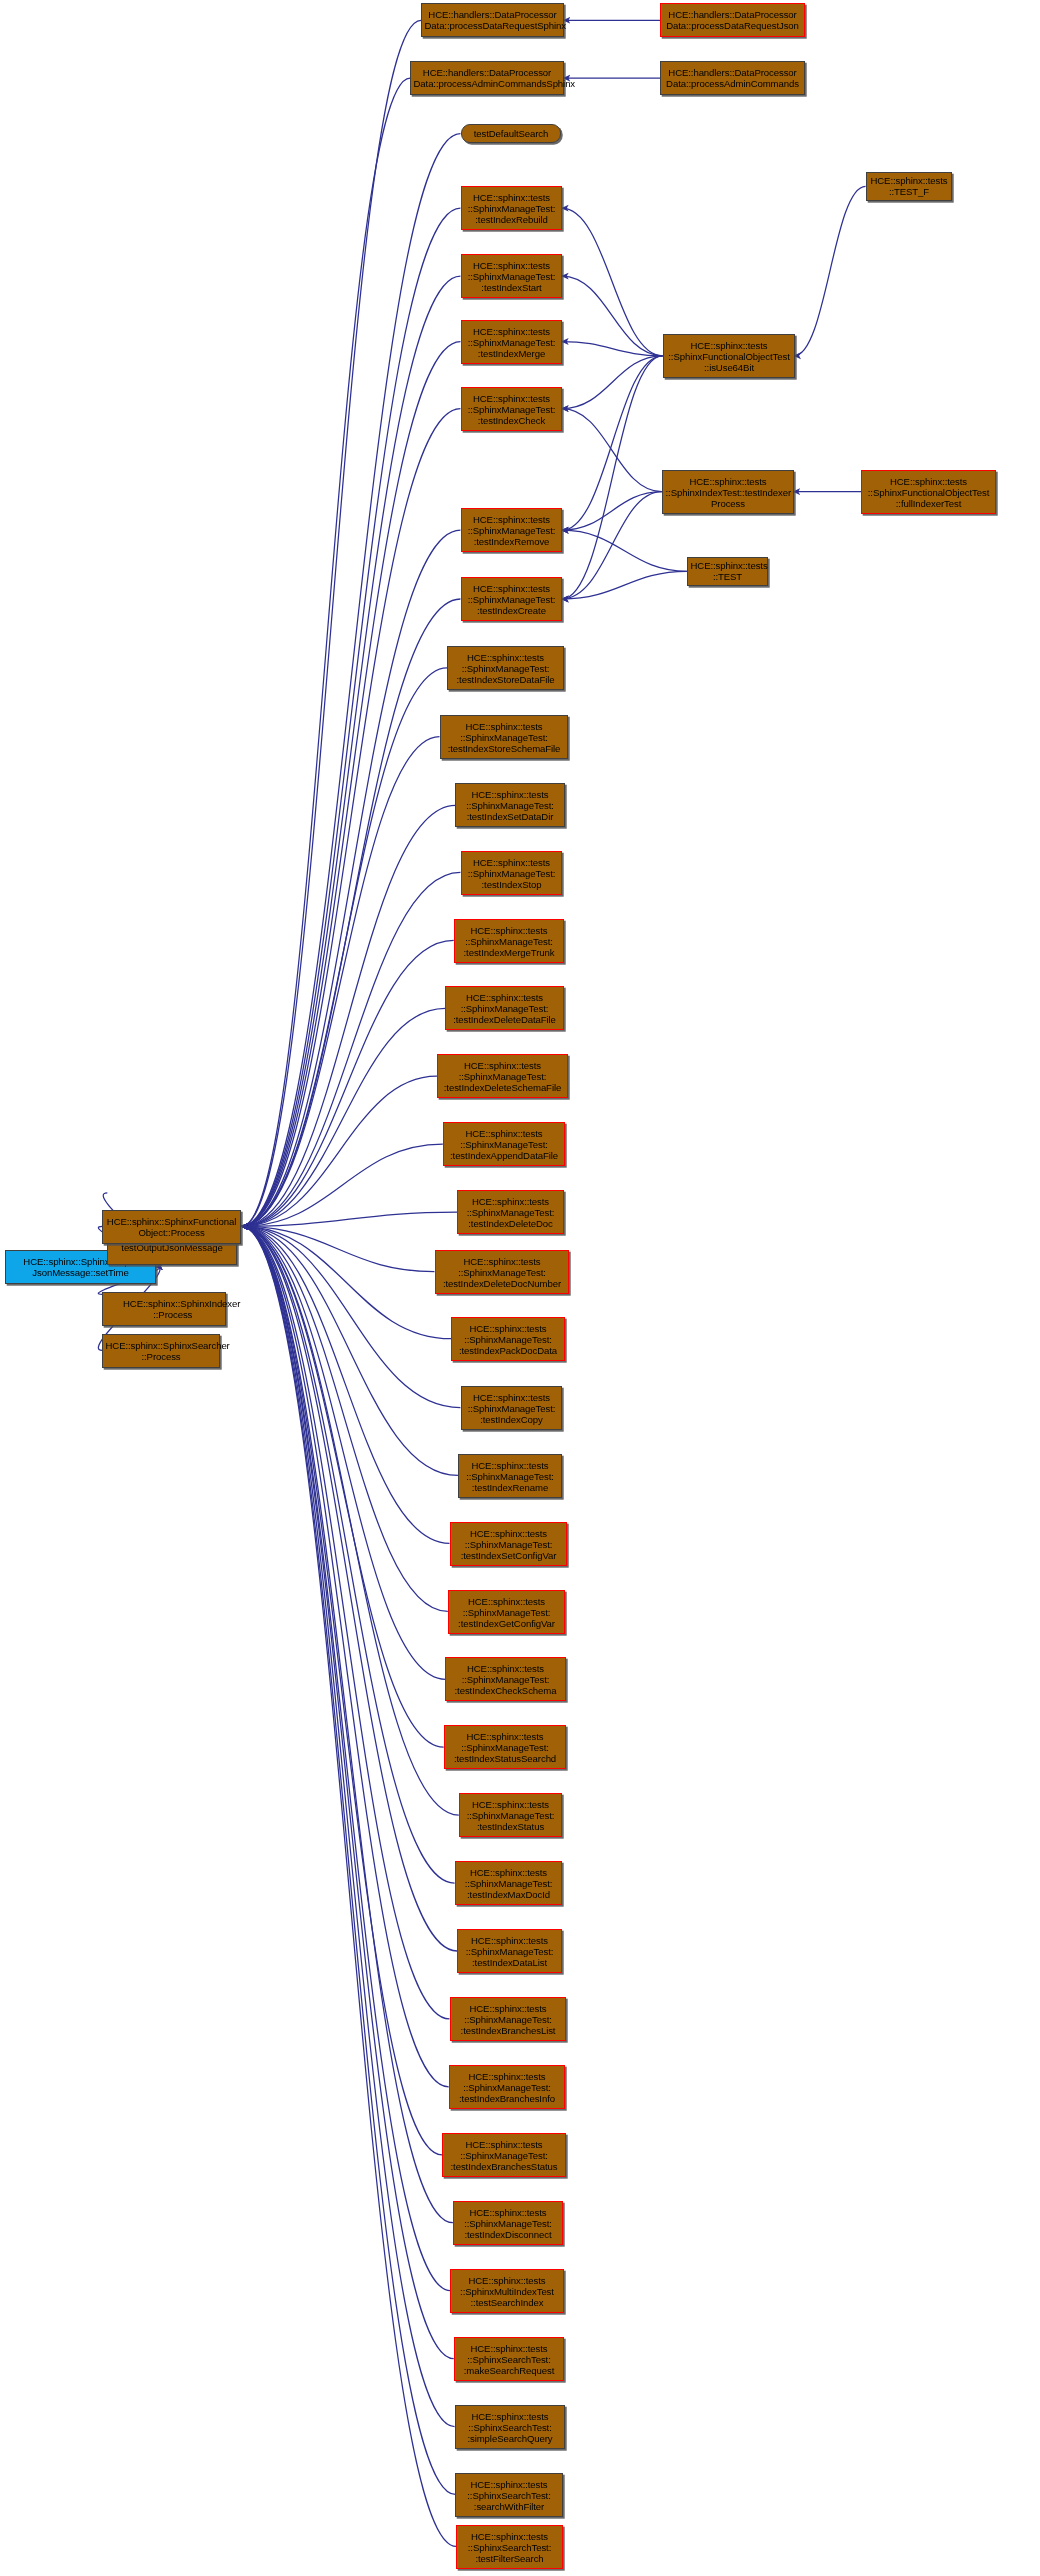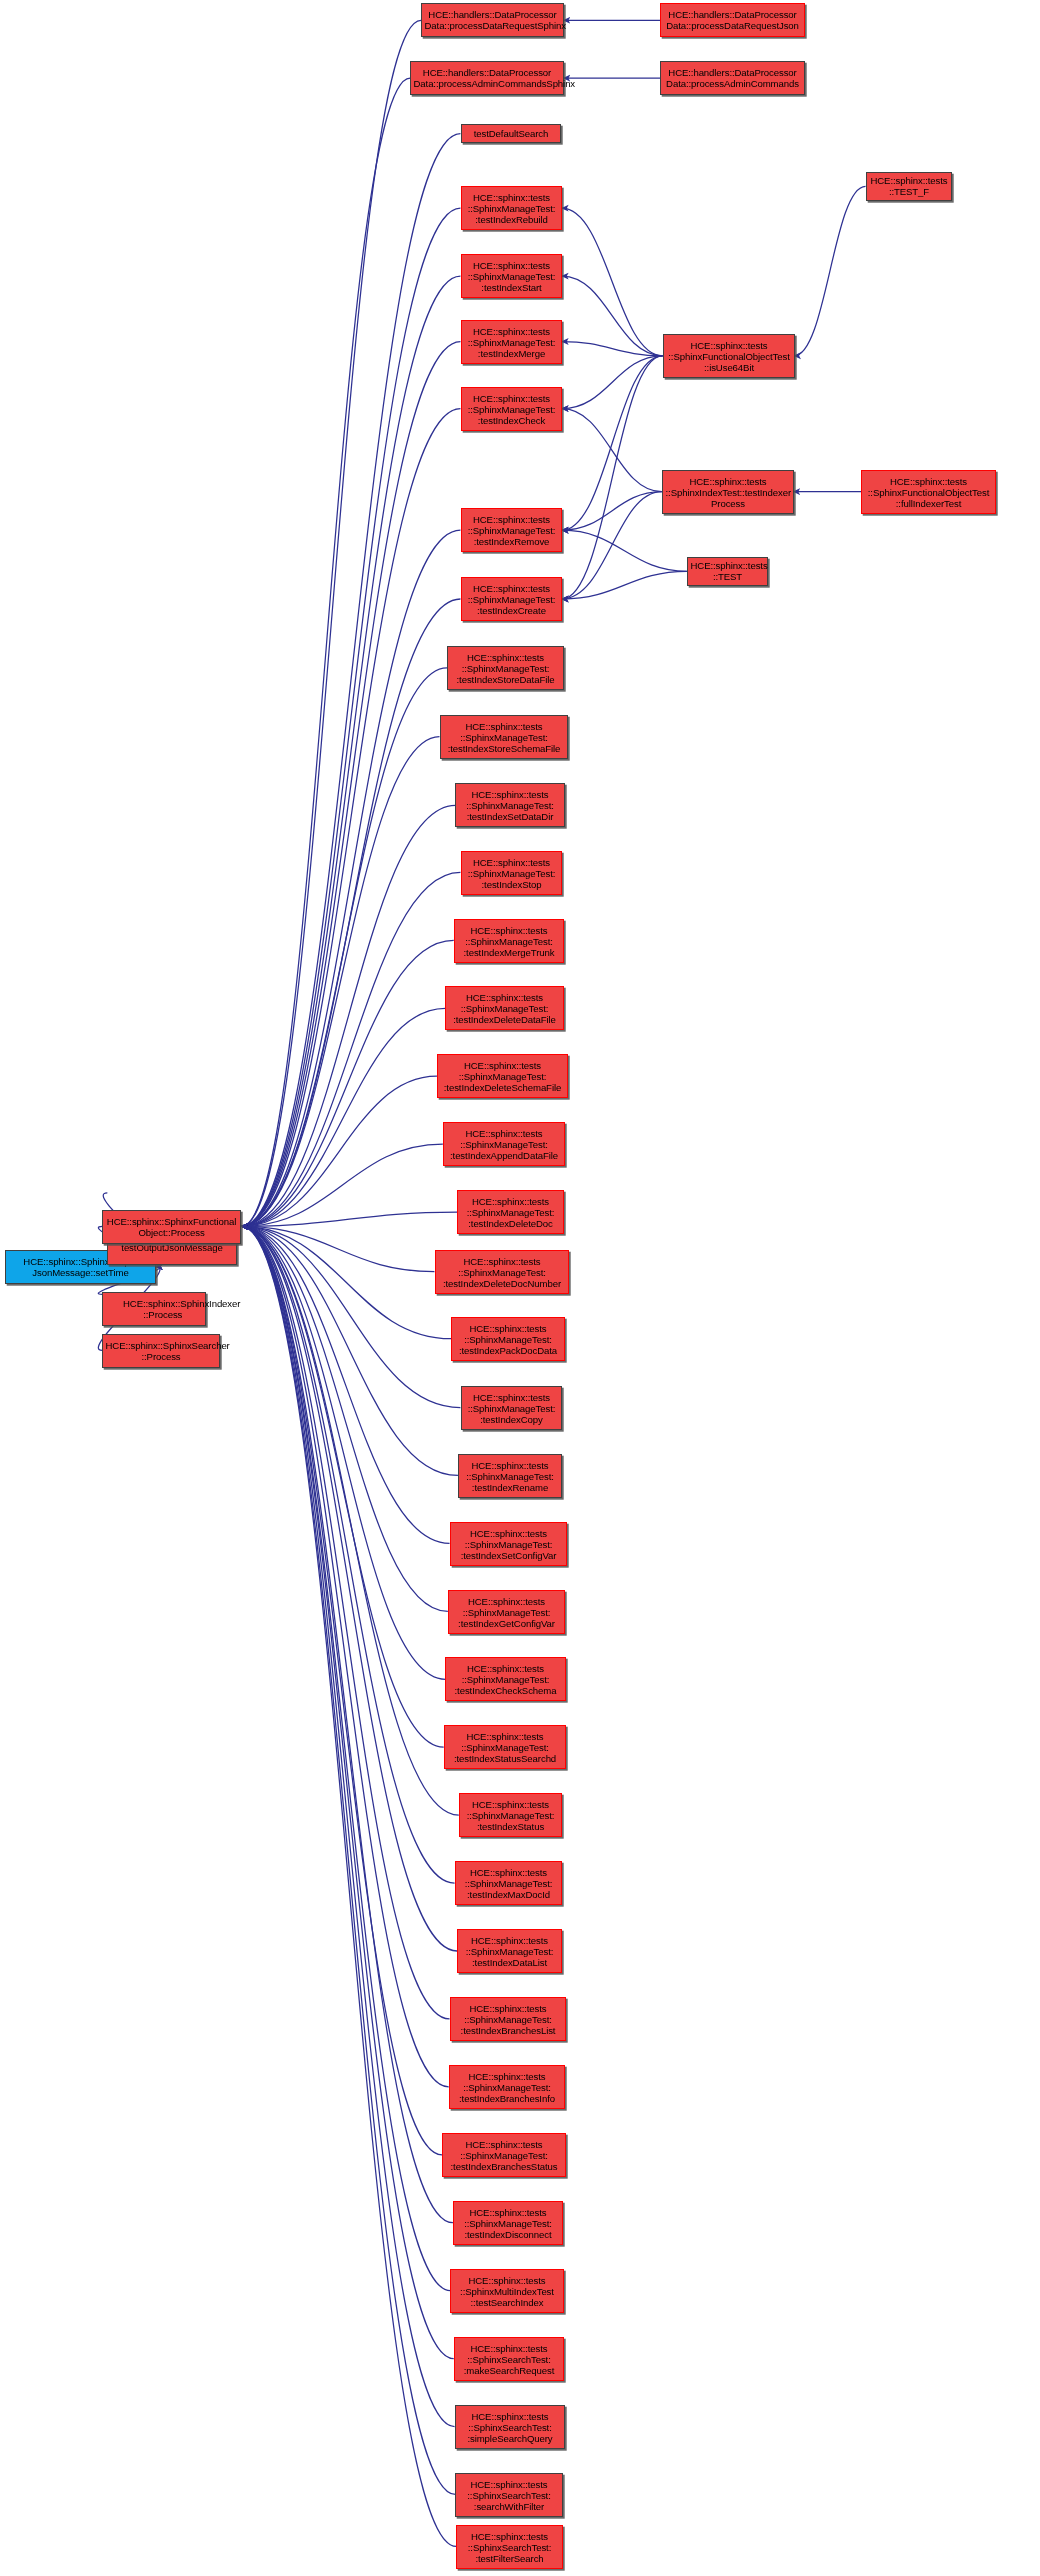--- a/index.html
+++ b/index.html
@@ -1,19 +1,19 @@
 <!DOCTYPE html>
 <html style="font-size:13.4px"><head>
 <meta charset="utf-8">
 <style>
   html,body{margin:0;padding:0;background:#ffffff;}
   body{font-family:"Liberation Sans","DejaVu Sans",sans-serif;}
   #graph{position:relative;width:1040px;height:2576px;overflow:hidden;background:#fff;}
   #edges{position:absolute;left:0;top:0;width:1040px;height:2576px;pointer-events:none;}
-  .node{position:absolute;box-sizing:border-box;background:#ef4444;
+  .node{position:absolute;box-sizing:border-box;background:#a16207;
         border:0.8px solid #404040;
         display:flex;align-items:center;justify-content:center;text-align:center;
         font-size:9.6px;line-height:11px;color:#000000;
         letter-spacing:-0.1px;
         box-shadow:1.7px 1.7px 0 0 rgba(80,80,80,0.85);
         white-space:pre-line;padding:0.8px 2.5px;}
   .node.red{border-color:#ff0000;}
   .node.cur{background:#0ea5e9;border-color:#404040;}
   .node span{display:block;width:100%;}
 </style>
@@ -86,29 +86,29 @@
         <path d="M819,681 C751.95,681 737.05,632 670,632" marker-end="url(#arrow)"></path>
         <path d="M819,681 C751.95,681 737.05,714 670,714" marker-end="url(#arrow)"></path>
       </g>
   </svg>
   <div id="nodes">
       <div class="node cur" style="left: 5px; top: 1250px; width: 151px; height: 34px;"><span>HCE::sphinx::SphinxOutput
 JsonMessage::setTime</span></div>
       <div class="node" style="left: 107px; top: 1229px; width: 130px; height: 36px;"><span>testOutputJsonMessage</span></div>
       <div class="node" style="left: 102px; top: 1210px; width: 139px; height: 34px;"><span>HCE::sphinx::SphinxFunctional
 Object::Process</span></div>
-      <div class="node" style="left: 102px; top: 1292px; width: 104px; height: 34px; padding-left: 20px;"><span>HCE::sphinx::SphinxIndexer
+      <div class="node" style="left: 102px; top: 1292px; width: 124px; height: 34px; padding-left: 20px;"><span>HCE::sphinx::SphinxIndexer
 ::Process</span></div>
       <div class="node" style="left: 102px; top: 1334px; width: 118px; height: 34px;"><span>HCE::sphinx::SphinxSearcher
 ::Process</span></div>
       <div class="node" style="left: 421px; top: 3.4px; width: 143px; height: 34px;"><span>HCE::handlers::DataProcessor
 Data::processDataRequestSphinx</span></div>
       <div class="node" style="left: 410px; top: 61px; width: 154px; height: 34px;"><span>HCE::handlers::DataProcessor
 Data::processAdminCommandsSphinx</span></div>
-      <div class="node" style="left: 461px; top: 124px; width: 100px; height: 18.5px;"><span>testDefaultSearch</span></div>
+      <div class="node" style="left: 461px; top: 124px; width: 100px; height: 18.5px; border-radius: 9px;"><span>testDefaultSearch</span></div>
       <div class="node red" style="left: 461px; top: 186px; width: 101px; height: 44px;"><span>HCE::sphinx::tests
 ::SphinxManageTest:
 :testIndexRebuild</span></div>
       <div class="node red" style="left: 461px; top: 254px; width: 101px; height: 44px;"><span>HCE::sphinx::tests
 ::SphinxManageTest:
 :testIndexStart</span></div>
       <div class="node red" style="left: 461px; top: 320px; width: 101px; height: 44px;"><span>HCE::sphinx::tests
 ::SphinxManageTest:
 :testIndexMerge</span></div>
       <div class="node red" style="left: 461px; top: 387px; width: 101px; height: 44px;"><span>HCE::sphinx::tests

